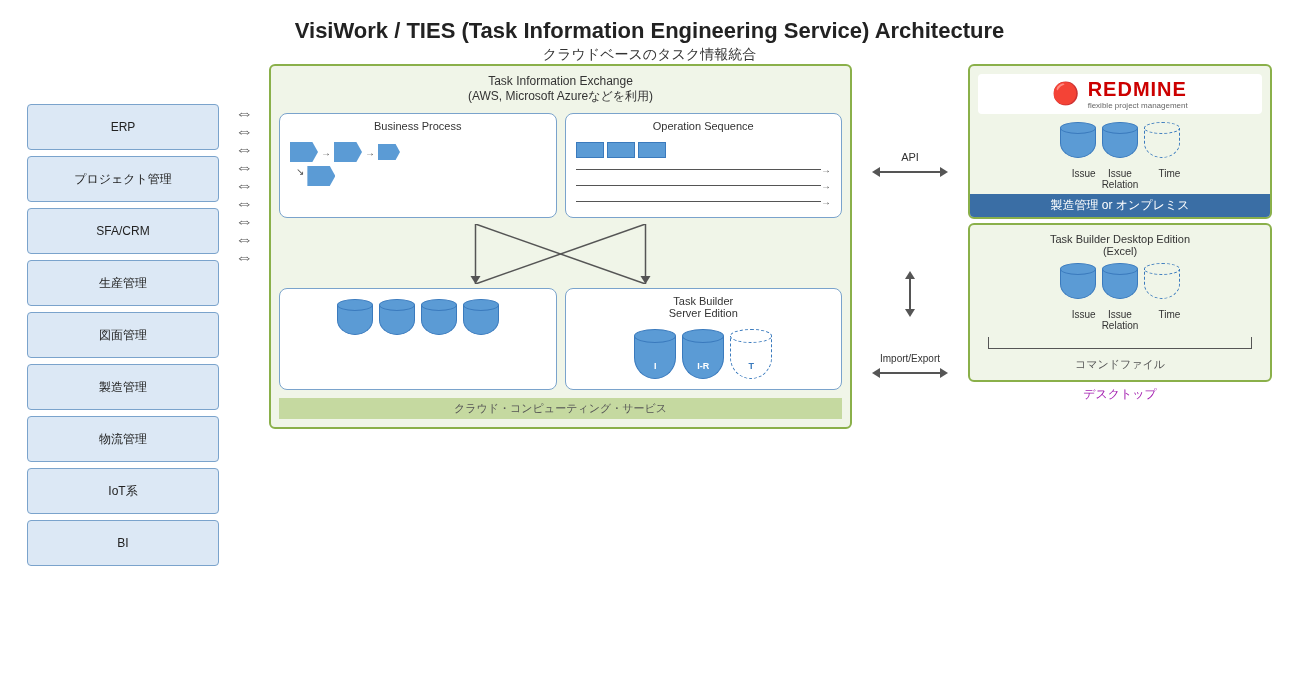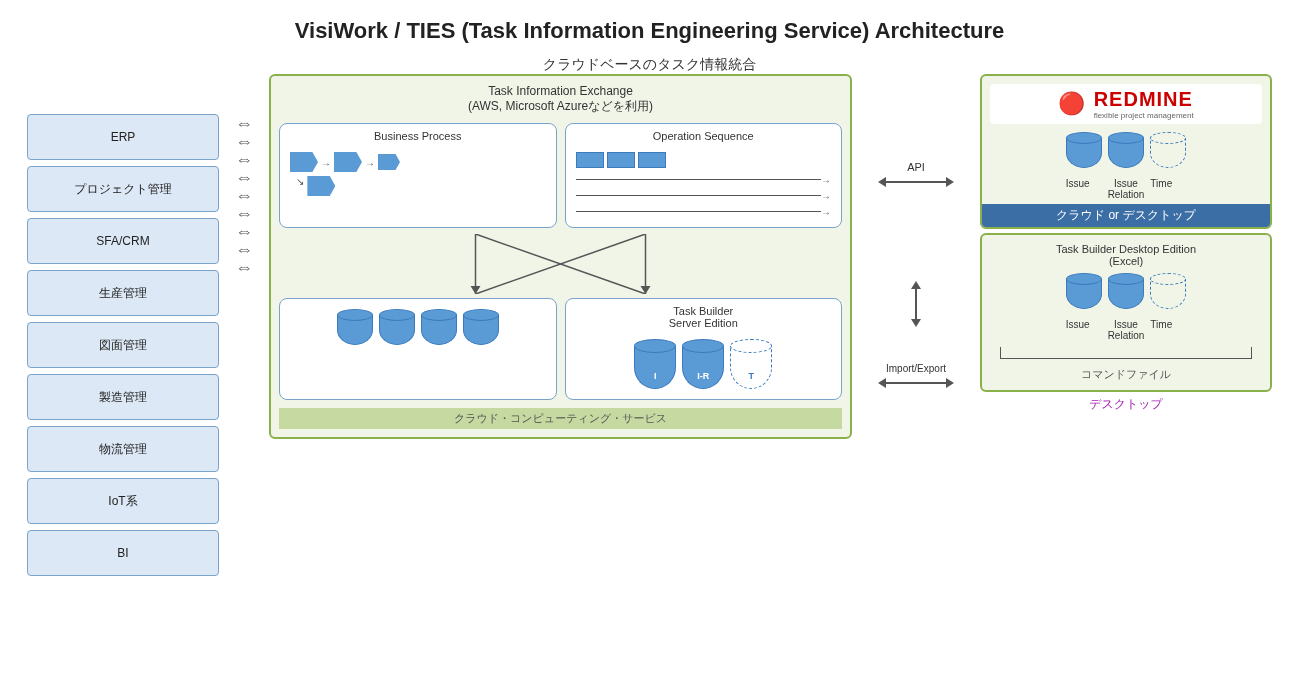--- a/index.html
+++ b/index.html
@@ -10,21 +10,21 @@
       min-height: 694px;
       padding: 10px 15px;
       font-size: 12px;
     }
 
     .main-title {
       font-size: 22px;
       font-weight: bold;
       color: #222;
       text-align: center;
-      margin-bottom: 12px;
+      margin-bottom: 2px;
     }
     .sub-title {
       font-size: 14px;
       color: #333;
       text-align: center;
       margin-bottom: 0;
     }
 
     
     .left-col {
@@ -326,21 +326,21 @@
     .db-row {
       display: flex;
       gap: 6px;
       justify-content: center;
       margin-top: 4px;
     }
 
     .db-item {
       display: flex;
       flex-direction: column;
-      align-items: flex-start;
+      align-items: flex-end;
       gap: 2px;
     }
 
     .db-item-label {
       font-size: 10px;
       color: #333;
       text-align: center;
     }
 
     .cloud-label {
@@ -580,21 +580,21 @@
         </div>
       </div>
 
       <div class="center-footer">クラウド・コンピューティング・サービス</div>
     </div>
 
     <div style="display:flex; flex-direction:column; width:420px; flex-shrink:0;">
 
       <div style="display:flex; flex-direction:row; align-items:stretch; flex:1;">
 
-        <div style="display:flex; flex-direction:column; width:128px; flex-shrink:0;">
+        <div style="display:flex; flex-direction:column; width:116px; flex-shrink:0;">
 
           <div style="height:200px; display:flex; flex-direction:column; align-items:center; justify-content:center; gap:4px;">
             <div style="font-size:11px;color:#333;">API</div>
             <div style="display:flex; align-items:center;">
               <div class="arr-head-l"></div>
               <div class="arr-line"></div>
               <div class="arr-head-r"></div>
             </div>
           </div>
 
@@ -642,21 +642,21 @@
                 <div class="db-item-label">Issue<br>Relation</div>
               </div>
               <div class="db-item">
                 <div class="cylinder cyl-dashed">
                   <div class="cyl-top"></div>
                   <div class="cyl-body"></div>
                 </div>
                 <div class="db-item-label">Time</div>
               </div>
             </div>
-            <div class="cloud-label">クラウド or デスクトップ</div>
+            <div class="cloud-label">製造管理 or オンプレミス</div>
           </div>
 
           <div class="desktop-box">
             <div class="desktop-header">
               <span>Task Builder Desktop Edition</span><br>
               <span>(Excel)</span>
             </div>
             <div class="db-row">
               <div class="db-item">
                 <div class="cylinder">

